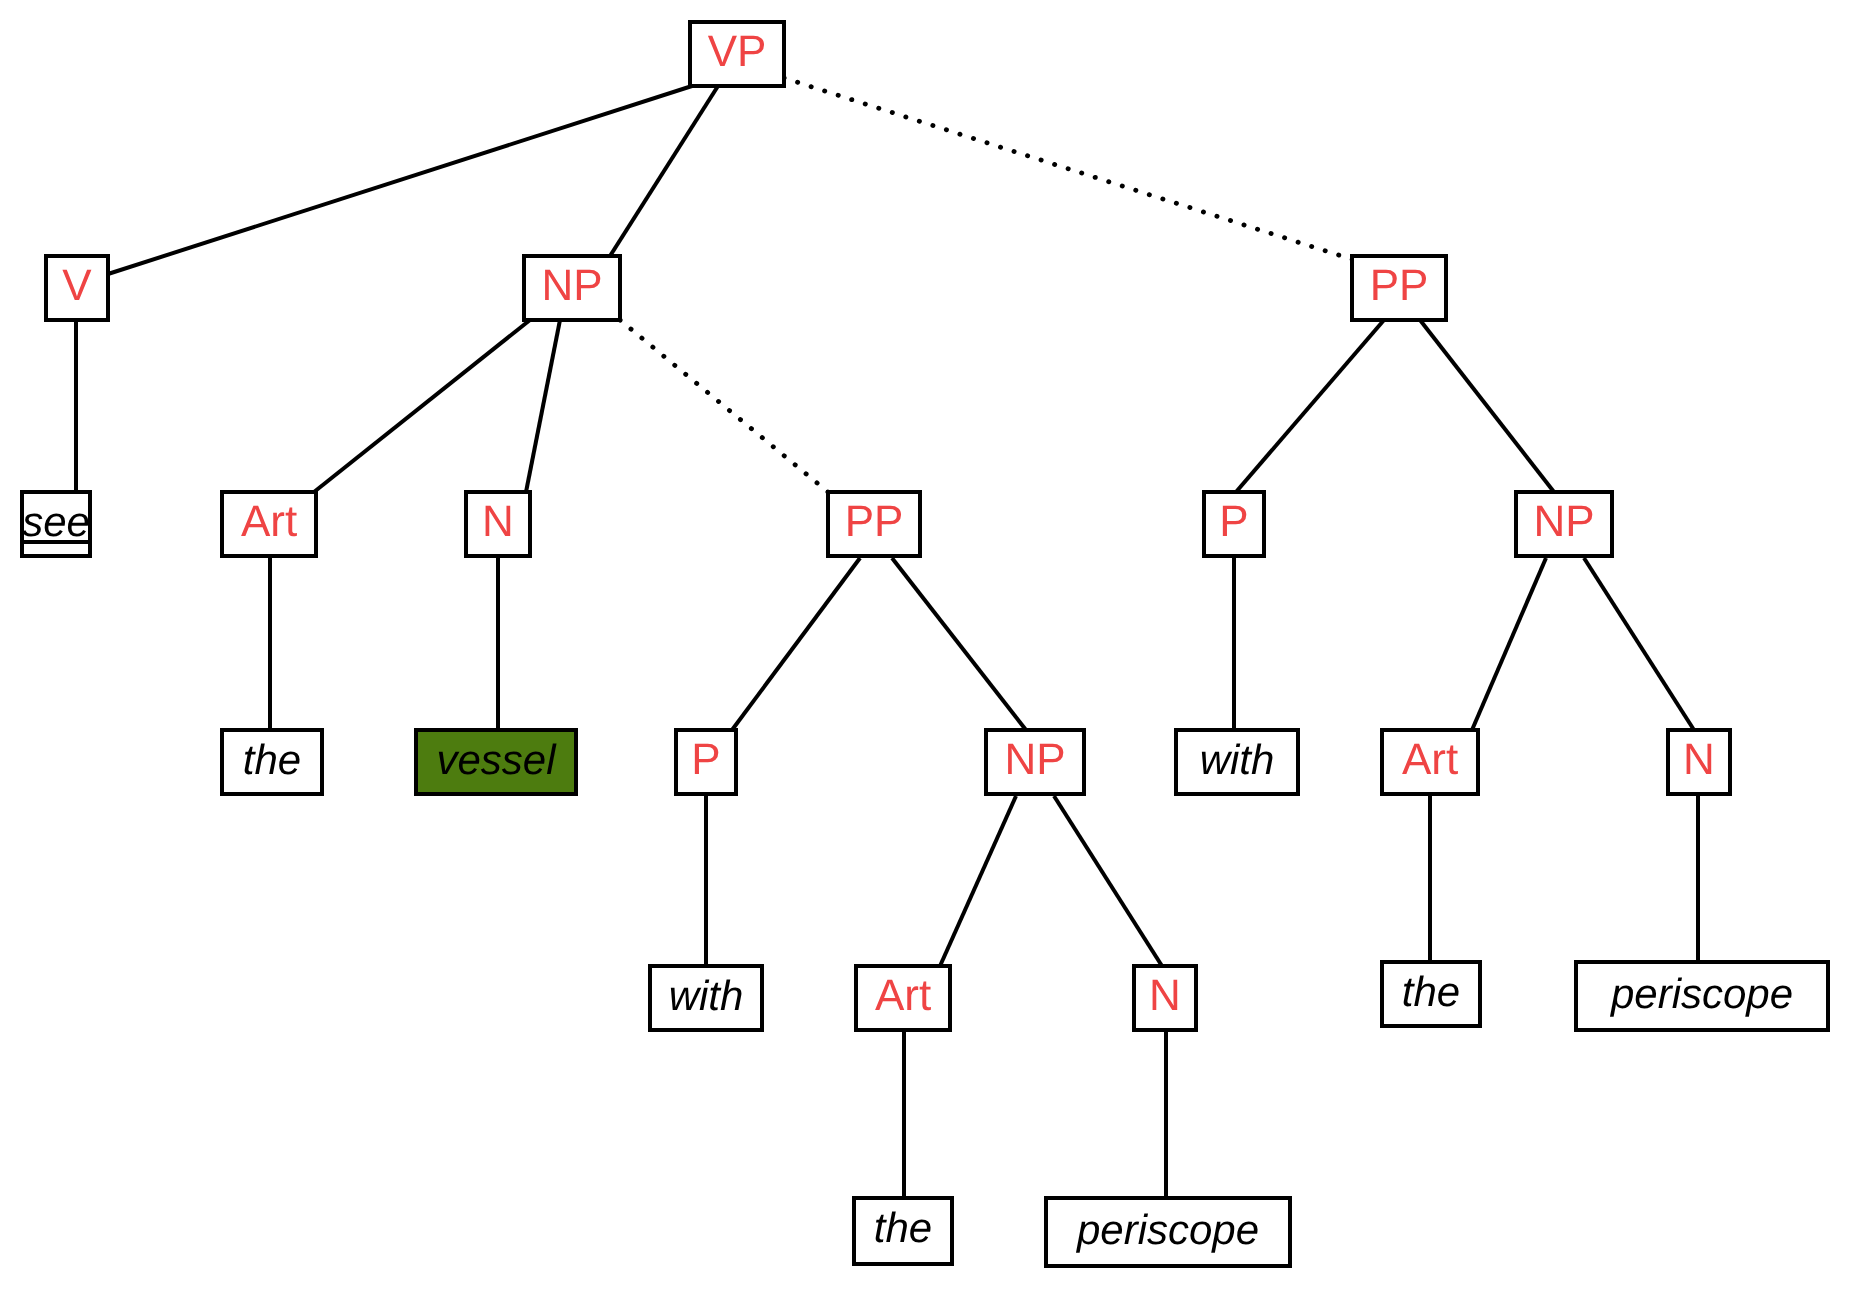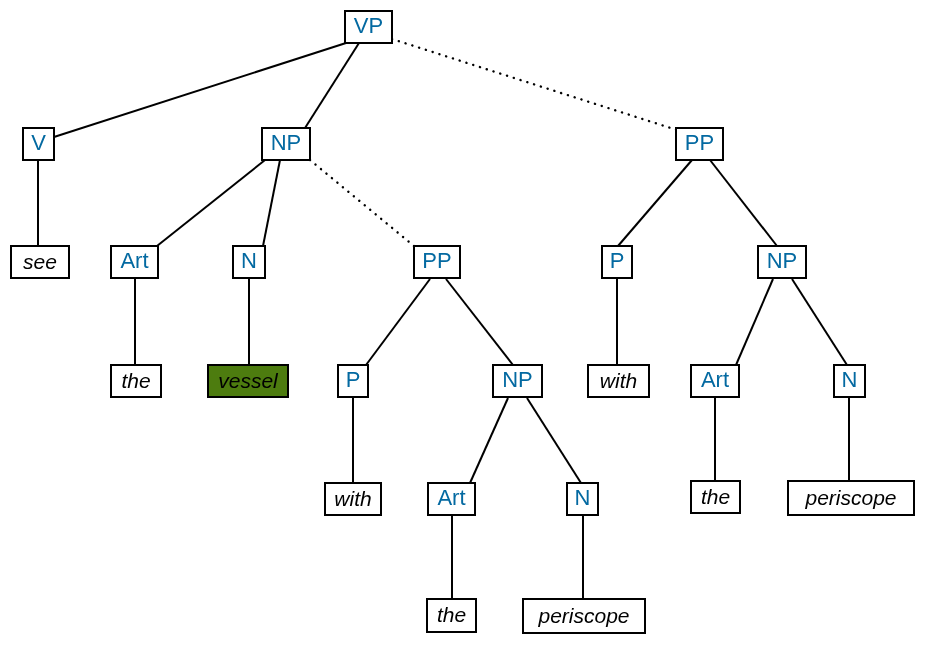--- a/index.html
+++ b/index.html
@@ -32,21 +32,21 @@
     display: flex;
     align-items: center;
     justify-content: center;
     line-height: 1;
     white-space: nowrap;
     z-index: 2;
   }
   .node-cat {
     font-style: normal;
     font-size: 22px;
-    color: #0369a1;
+    color: #ef4444;
   }
   .node-term {
     font-style: italic;
     font-size: 21px;
     color: #000000;
   }
   .node-label {
     display: block;
     transform: translateY(-1px);
   }
@@ -86,21 +86,21 @@
       </div>
       <div class="tree-node" style="left: 22px; top: 127px; width: 33px; height: 34px; border-color: rgb(0, 0, 0); background: rgb(255, 255, 255);">
         <span class="node-label node-cat">V</span>
       </div>
       <div class="tree-node" style="left: 261px; top: 127px; width: 50px; height: 34px; border-color: rgb(0, 0, 0); background: rgb(255, 255, 255);">
         <span class="node-label node-cat">NP</span>
       </div>
       <div class="tree-node" style="left: 675px; top: 127px; width: 49px; height: 34px; border-color: rgb(0, 0, 0); background: rgb(255, 255, 255);">
         <span class="node-label node-cat">PP</span>
       </div>
-      <div class="tree-node" style="left: 10px; top: 245px; width: 60px; height: 34px; border-color: rgb(0, 0, 0); background: rgb(255, 255, 255);">
+      <div class="tree-node" style="left: 10px; top: 245px; width: 36px; height: 34px; border-color: rgb(0, 0, 0); background: rgb(255, 255, 255); text-decoration: underline;">
         <span class="node-label node-term">see</span>
       </div>
       <div class="tree-node" style="left: 110px; top: 245px; width: 49px; height: 34px; border-color: rgb(0, 0, 0); background: rgb(255, 255, 255);">
         <span class="node-label node-cat">Art</span>
       </div>
       <div class="tree-node" style="left: 232px; top: 245px; width: 34px; height: 34px; border-color: rgb(0, 0, 0); background: rgb(255, 255, 255);">
         <span class="node-label node-cat">N</span>
       </div>
       <div class="tree-node" style="left: 413px; top: 245px; width: 48px; height: 34px; border-color: rgb(0, 0, 0); background: rgb(255, 255, 255);">
         <span class="node-label node-cat">PP</span>

